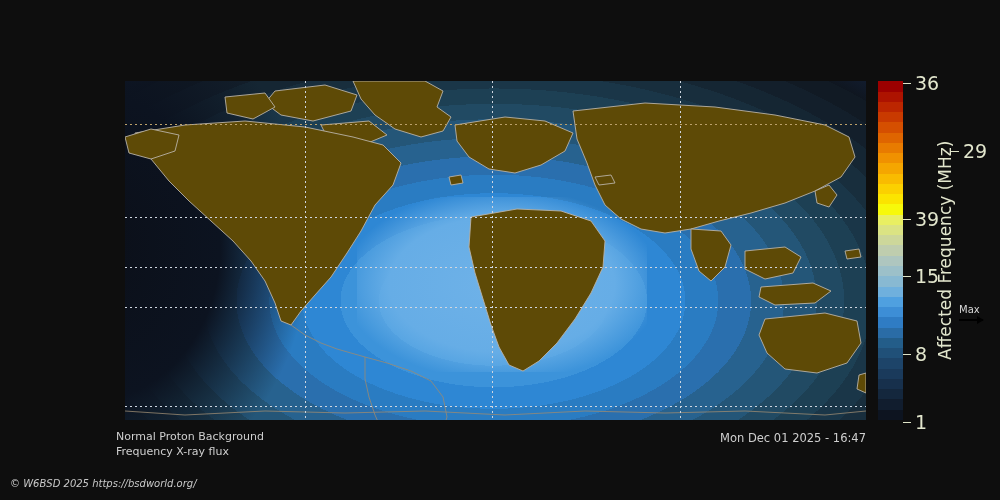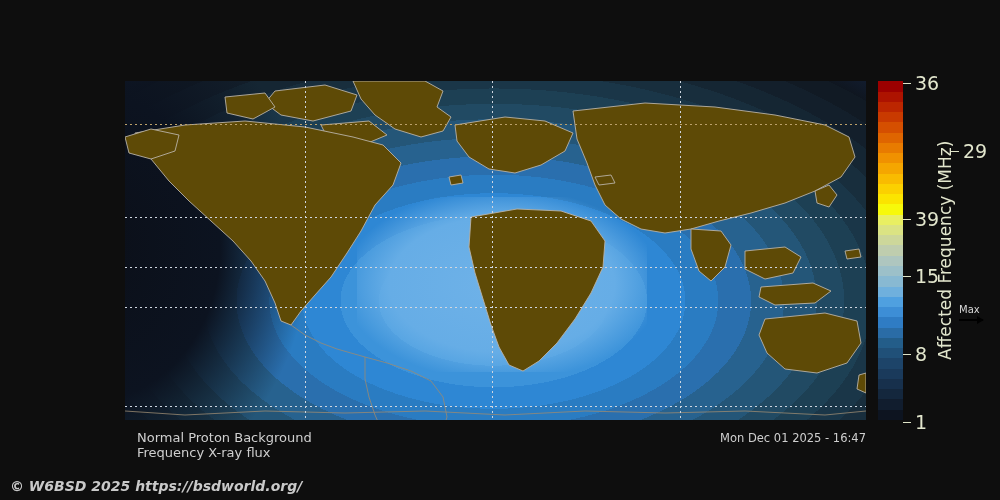--- a/index.html
+++ b/index.html
@@ -119,27 +119,27 @@
   }
   .maxmark .marrow{
     position:absolute;left:0;top:14px;width:24px;height:2px;background:#000;
   }
   .maxmark .marrow:after{
     content:"";position:absolute;right:-1px;top:-3px;
     border-left:7px solid #000;border-top:4px solid transparent;border-bottom:4px solid transparent;
   }
 
   
-  .note{position:absolute;left:137px;color:#cfcfcf;font-size:13px;}
+  .note{position:absolute;left:116px;color:#cfcfcf;font-size:11px;}
   .note1{top:430px;}
   .note2{top:445px;}
   .stamp{position:absolute;left:0;top:431px;width:866px;text-align:right;
     color:#cfcfcf;font-size:11.5px;}
   .copy{position:absolute;left:10px;top:478px;color:#c9c9c9;
-    font-size:14px;font-style:italic;font-weight:bold;}
+    font-size:10px;font-style:italic;font-weight:normal;}
 </style>
 </head>
 <body>
 
 <div id="root">
 
 
   <div class="map-wrap">
     <div class="map-layer ocean"></div>
     <div class="absorb"></div>

